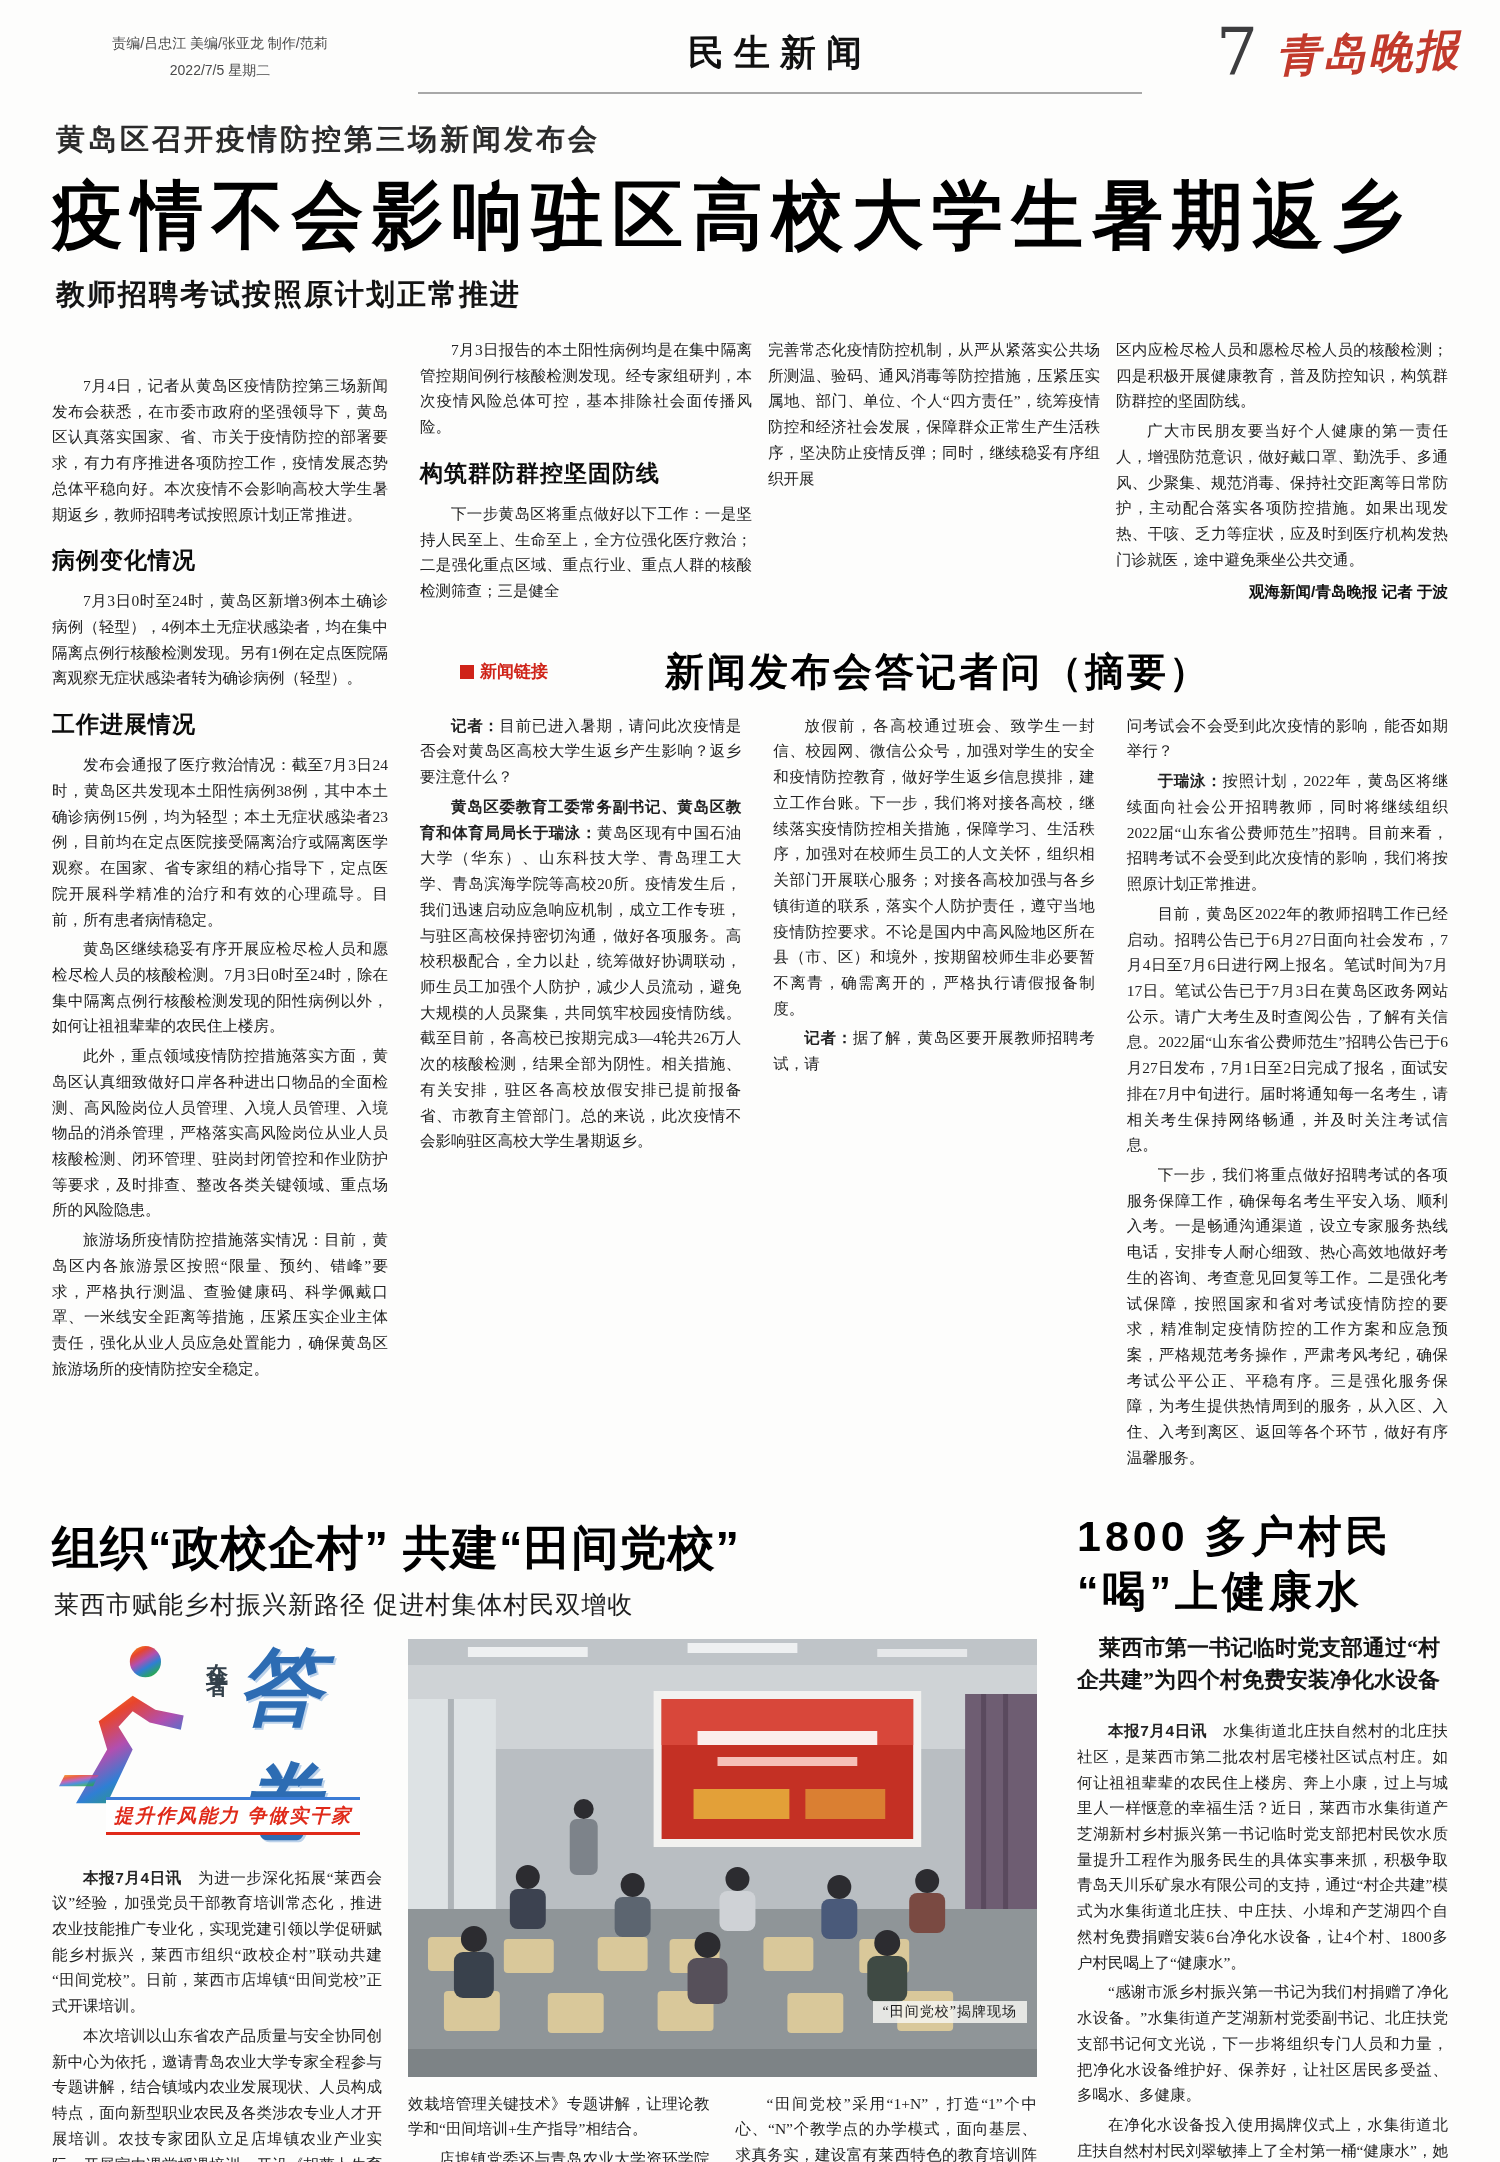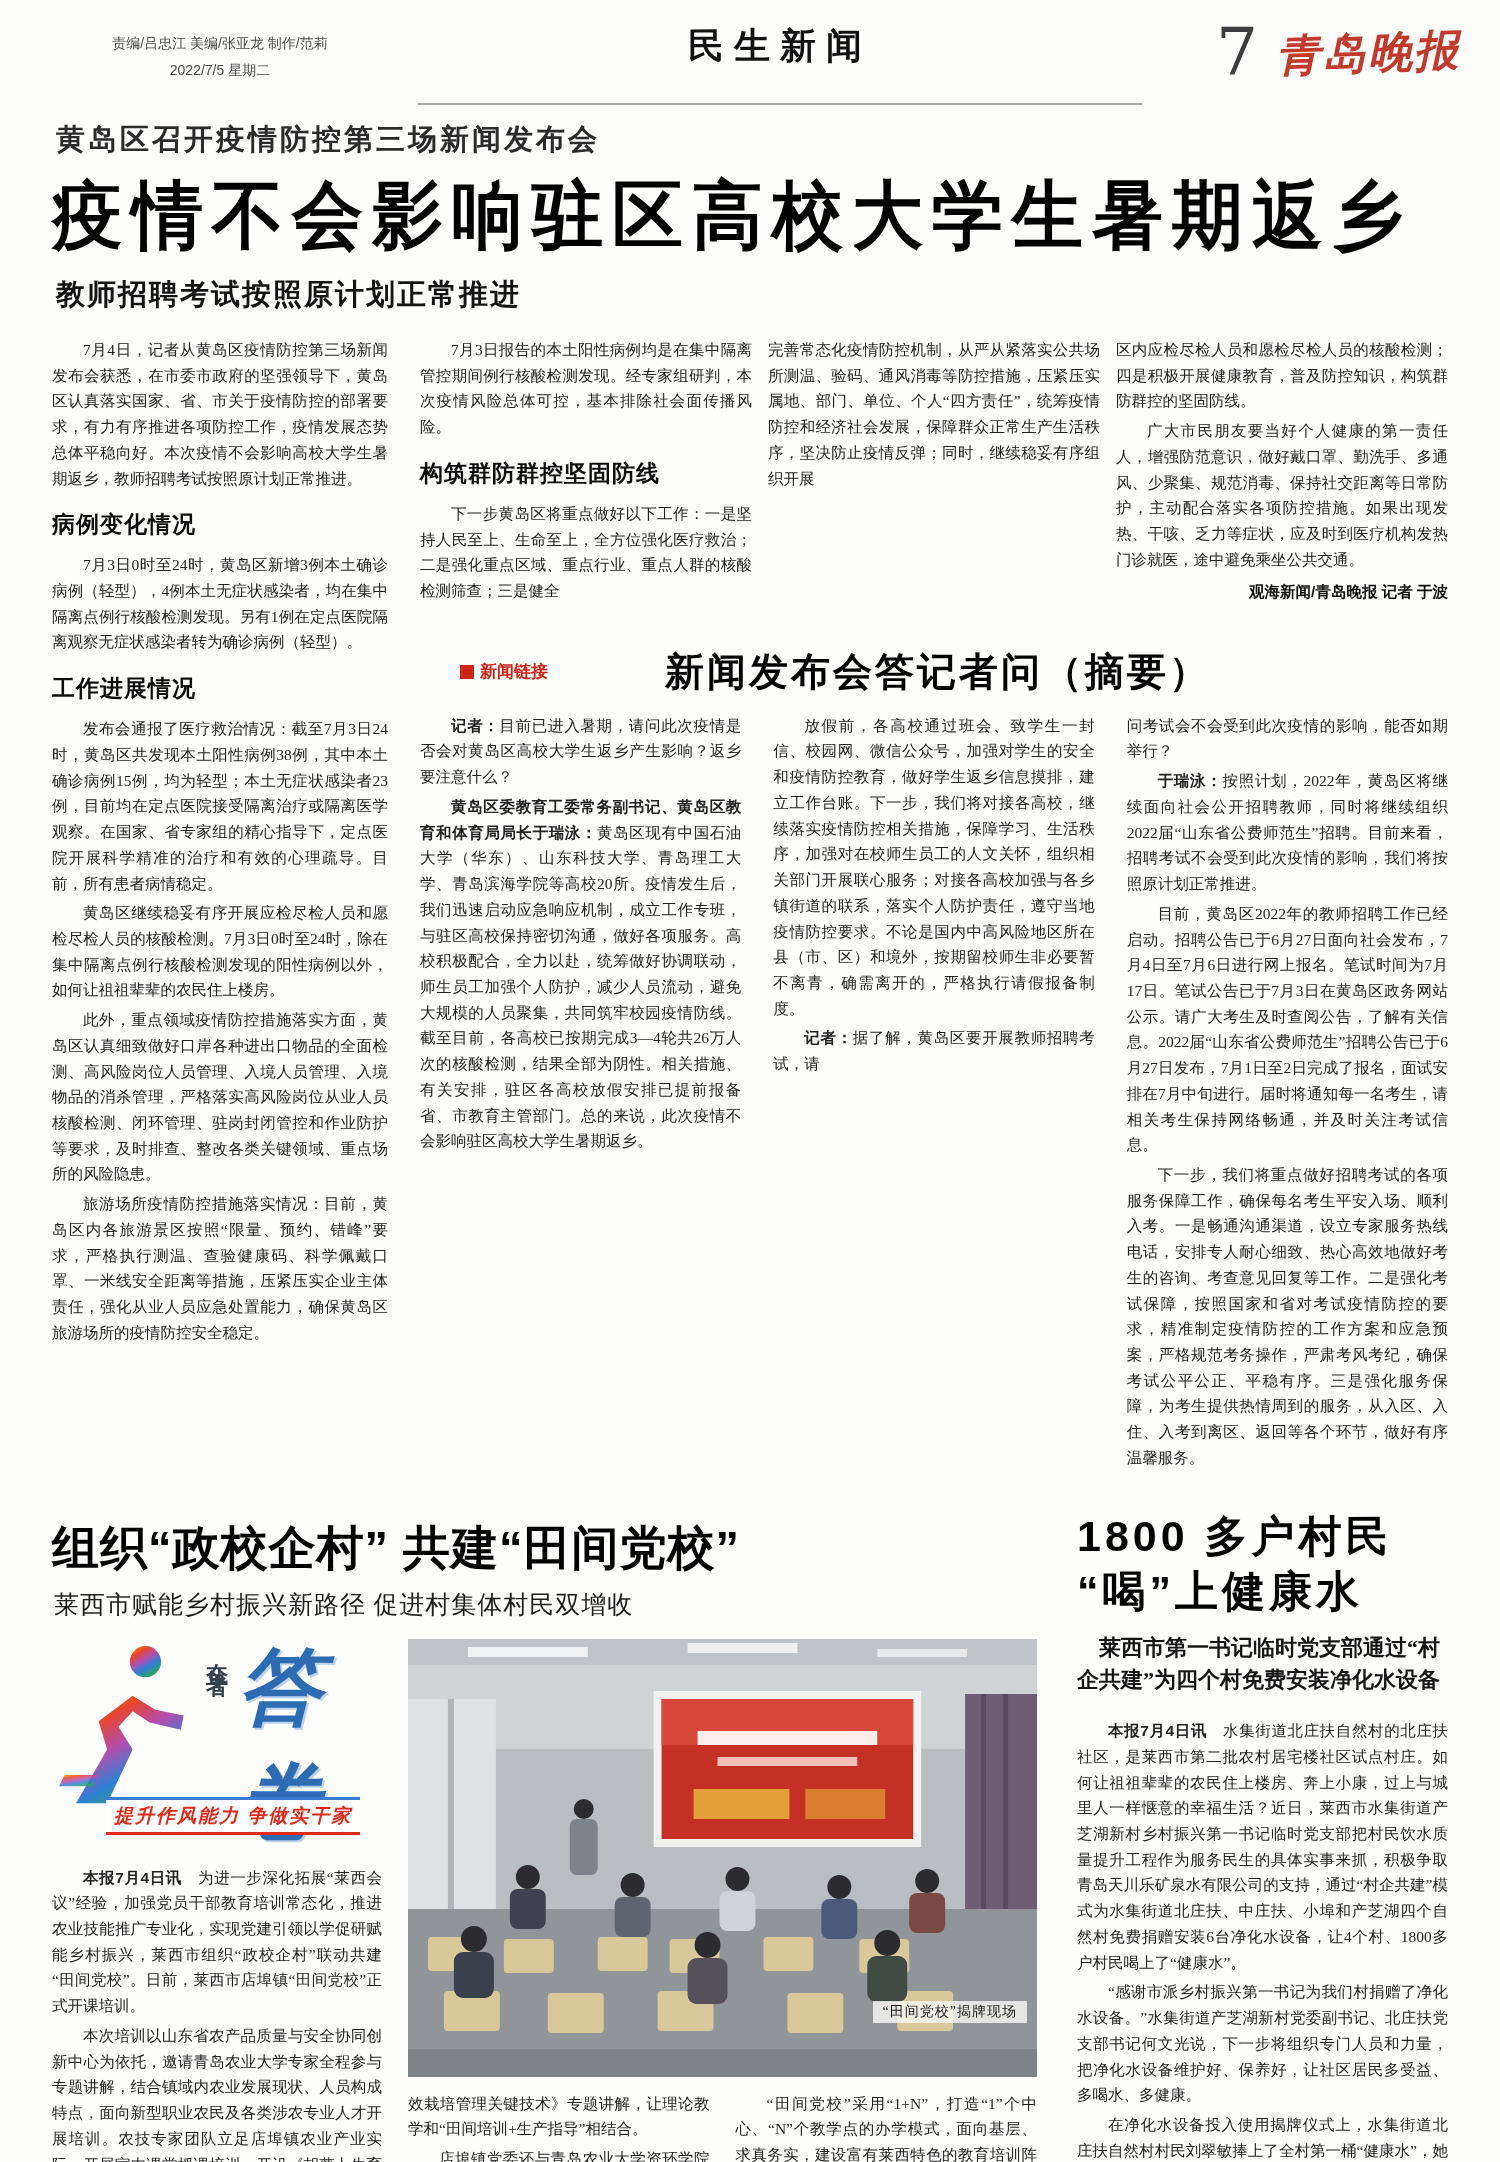--- a/index.html
+++ b/index.html
@@ -3,37 +3,37 @@
 <meta charset="utf-8">
 <style>
   html,body{margin:0;padding:0;background:#e9e9e7;}
   .page{width:1500px;min-height:2162px;margin:0 auto;background:#fdfdfc;color:#1b1b1b;
         font-family:"Liberation Serif","DejaVu Serif",serif;box-shadow:0 0 8px rgba(0,0,0,.25);
         box-sizing:border-box;padding:14px 0 30px 0;overflow:hidden;}
   
   .hdr{display:flex;align-items:flex-start;padding:6px 40px 0 40px;height:86px;box-sizing:border-box;}
   .hdr-credits{width:360px;font-size:14px;color:#4a4a4a;text-align:center;line-height:1.9;
                font-family:"Liberation Sans","DejaVu Sans",sans-serif;padding-top:10px;}
-  .hdr-center{flex:1;text-align:center;border-bottom:2px solid #a8a8a8;padding-bottom:32px;margin:2px 18px;}
+  .hdr-center{flex:1;text-align:center;border-bottom:2px solid #a8a8a8;padding-bottom:14px;margin:9px 18px;}
   .hdr-section{font-size:36px;font-weight:bold;letter-spacing:10px;
                font-family:"Liberation Sans","DejaVu Sans",sans-serif;color:#111;}
   .hdr-right{width:300px;display:flex;align-items:center;justify-content:flex-end;gap:18px;}
   .hdr-pageno{font-size:66px;color:#3d3d3f;font-family:"DejaVu Serif","Liberation Serif",serif;line-height:1;}
   .hdr-masthead{font-size:44px;font-weight:900;color:#c23a2c;font-style:italic;
                 font-family:"DejaVu Serif","Liberation Serif",serif;letter-spacing:2px;transform:rotate(-2deg);}
   
   .lead{padding:10px 52px 0 52px;}
   .kicker{font-size:29px;color:#2b2b2b;letter-spacing:3px;font-weight:600;
           font-family:"Liberation Sans","DejaVu Sans",sans-serif;margin:10px 0 6px 4px;}
   .headline{font-size:71px;font-weight:900;letter-spacing:9px;white-space:nowrap;color:#000;
             font-family:"Liberation Sans","DejaVu Sans",sans-serif;margin:2px 0 10px 0;transform:scaleY(1.05);transform-origin:left top;}
   .subhead{font-size:29px;font-weight:600;letter-spacing:2px;color:#141414;
            font-family:"Liberation Sans","DejaVu Sans",sans-serif;margin:14px 0 22px 4px;}
   .top-body{display:flex;gap:32px;margin-top:16px;}
-  .tb-col1{width:336px;flex:none;}
+  .tb-col1{width:336px;flex:none;margin-top:36px;}
   .tb-right{flex:1;min-width:0;}
   .tb-row{display:flex;gap:16px;}
   .tb-row>div{flex:1;min-width:0;}
   p.bp{font-size:15.5px;line-height:1.66;text-align:justify;text-indent:2em;margin:0 0 4px 0;color:#222;}
   .sec-head{font-size:23px;font-weight:bold;font-family:"Liberation Sans","DejaVu Sans",sans-serif;
             color:#0d0d0d;margin:18px 0 12px 0;letter-spacing:1px;}
   .byline{font-size:15.5px;font-weight:bold;text-align:right;margin-top:10px;color:#111;
           font-family:"Liberation Sans","DejaVu Sans",sans-serif;}
   
   .qa{margin-top:37px;}

